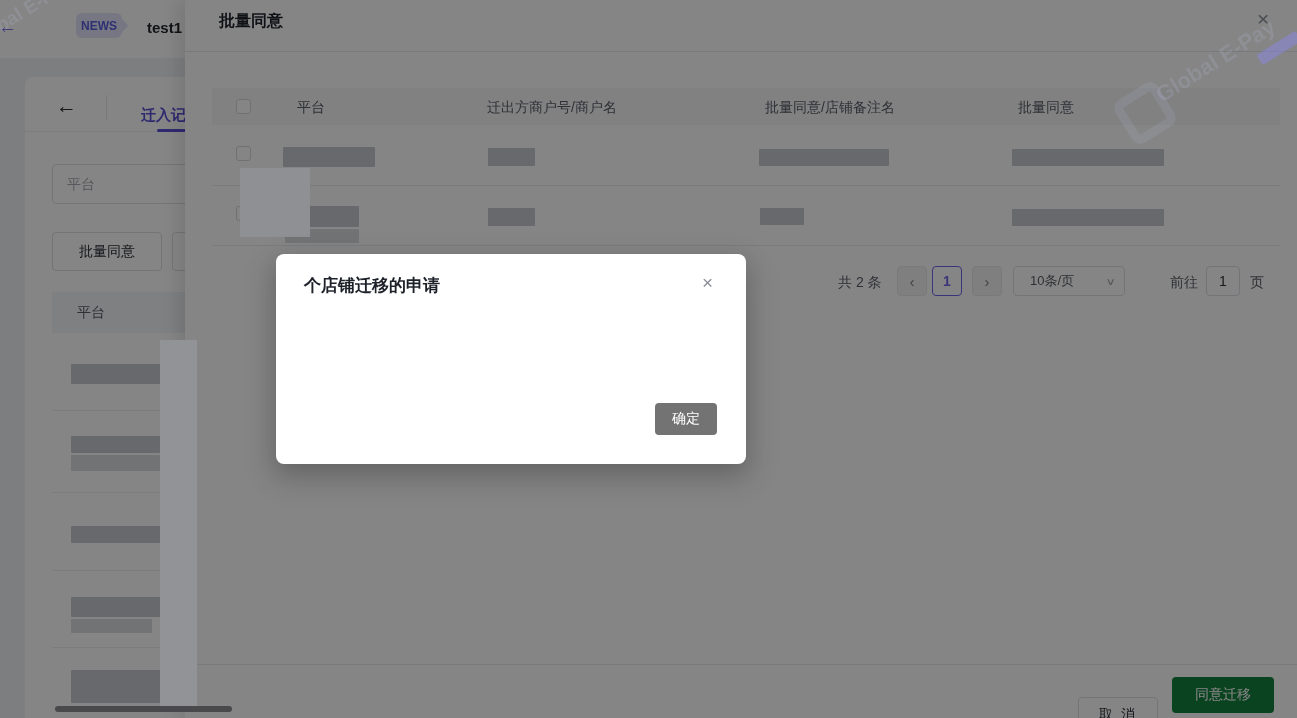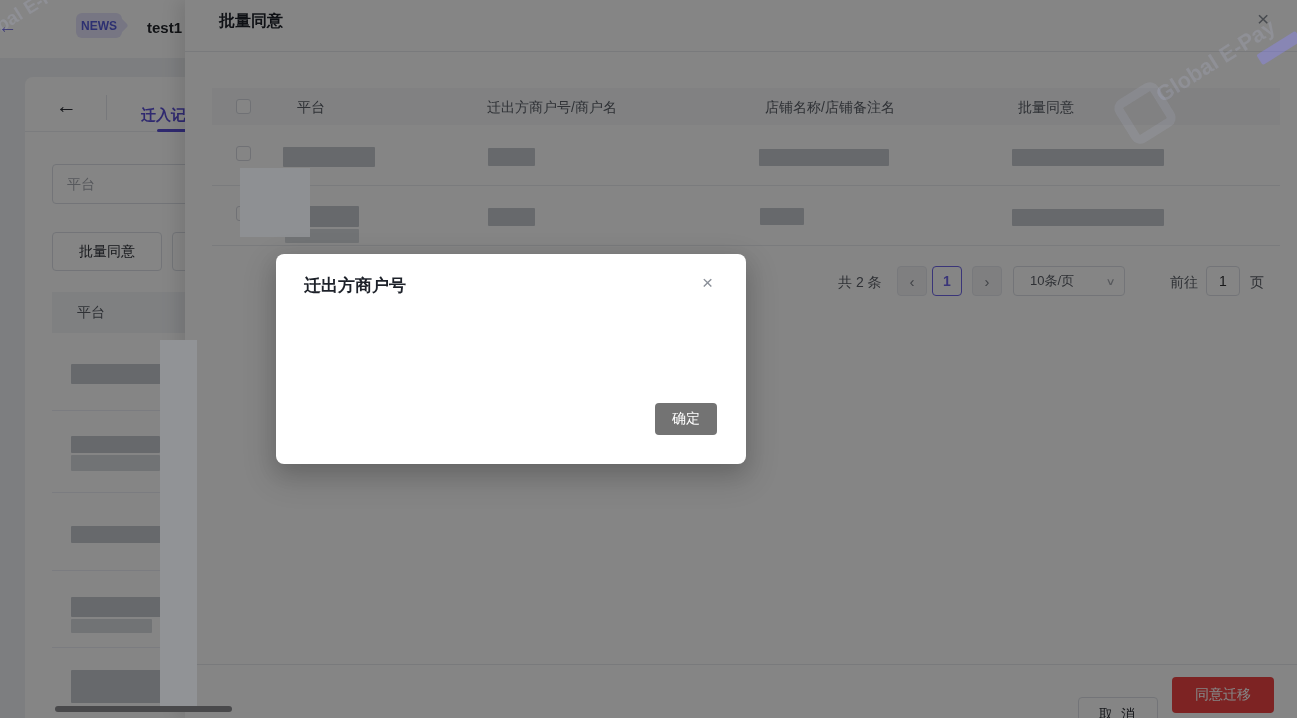--- a/index.html
+++ b/index.html
@@ -61,21 +61,21 @@
     display:flex; align-items:center; justify-content:space-between; padding:0 10px 0 16px;
     font-size:13px; color:#5A5E66; cursor:pointer; }
   .pg-chevron { font-size:10px; color:#A8ABB2; transform:scaleX(1.4); }
   .pg-goto { font-size:14px; color:#5A5E66; }
   .pg-input { width:34px; height:30px; border:1px solid #DCDFE6; border-radius:4px; text-align:center;
     font-size:14px; color:#303133; outline:none; background:#fff;
     font-family:"Liberation Sans","DejaVu Sans",sans-serif; }
 
   .d-fdiv { left:0; top:664px; width:1112px; height:1px; background:#E9EAEE; }
   .d-cancel { left:893px; top:677px; width:80px; height:36px; letter-spacing:2px;margin-top:20px; }
-  .d-confirm { left:987px; top:677px; width:102px; height:36px; background:#ef4444; border:none; border-radius:4px;
+  .d-confirm { left:987px; top:677px; width:102px; height:36px; background:#15803d; border:none; border-radius:4px;
     color:#fff; font-size:14px; display:flex; align-items:center; justify-content:center; cursor:pointer; }
 
   
   .overlay { left:0; top:0; width:1297px; height:718px; background:rgba(0,0,0,0.48); }
   .band { left:160px; top:340px; width:37px; height:367px; background:#919396; }
   .patch { left:240px; top:168px; width:70px; height:69px; background:#8E9093; }
   .hscroll { left:55px; top:706px; width:177px; height:6px; background:#49494B; border-radius:3px; cursor:pointer; }
 
   .wm { color:rgba(205,215,255,0.14); font-weight:bold; white-space:nowrap; pointer-events:none; }
   .wm-logo { width:50px; height:50px; border:9px solid rgba(205,215,255,0.10); border-radius:10px;
@@ -133,21 +133,21 @@
 
   <div class="abs drawer">
     <div class="abs d-title">批量同意</div>
     <div class="abs d-close">×</div>
     <div class="abs d-hdiv"></div>
 
     <div class="abs d-thead"></div>
     <div class="abs checkbox" style="left:51px;top:99px;"></div>
     <div class="abs th-label" style="left:112px;">平台</div>
     <div class="abs th-label" style="left:302px;">迁出方商户号/商户名</div>
-    <div class="abs th-label" style="left:580px;">店铺名称/店铺备注名</div>
+    <div class="abs th-label" style="left:580px;">批量同意/店铺备注名</div>
     <div class="abs th-label" style="left:833px;">批量同意</div>
 
     <div class="abs checkbox" style="left:51px;top:146px;"></div>
     <div class="abs redact" style="left:98px;top:147px;width:92px;height:20px;"></div>
     <div class="abs redact" style="left:303px;top:148px;width:47px;height:18px;"></div>
     <div class="abs redact" style="left:574px;top:149px;width:130px;height:17px;"></div>
     <div class="abs redact" style="left:827px;top:149px;width:152px;height:17px;"></div>
     <div class="abs d-rowdiv" style="top:185px;"></div>
 
     <div class="abs checkbox" style="left:51px;top:206px;"></div>
@@ -184,18 +184,18 @@
   <div class="abs band"></div>
   <div class="abs patch"></div>
   <div class="abs hscroll"></div>
 
   <div class="abs wm" style="left:1148px;top:48px;transform:rotate(-32deg);font-size:22px;">Global E-Pay</div>
   <div class="abs wm" style="left:-38px;top:2px;transform:rotate(-32deg);font-size:19px;">Global E-Pay</div>
   <div class="abs wm-logo" style="left:1120px;top:88px;"></div>
   <div class="abs wm-corner" style="left:1256px;top:42px;"></div>
 
   <div class="abs modal">
-    <div class="abs m-title">迁出方商户号</div>
+    <div class="abs m-title">个店铺迁移的申请</div>
     <div class="abs m-close">×</div>
     <div class="abs m-ok">确定</div>
   </div>
 
 </div>
 
 </body></html>

